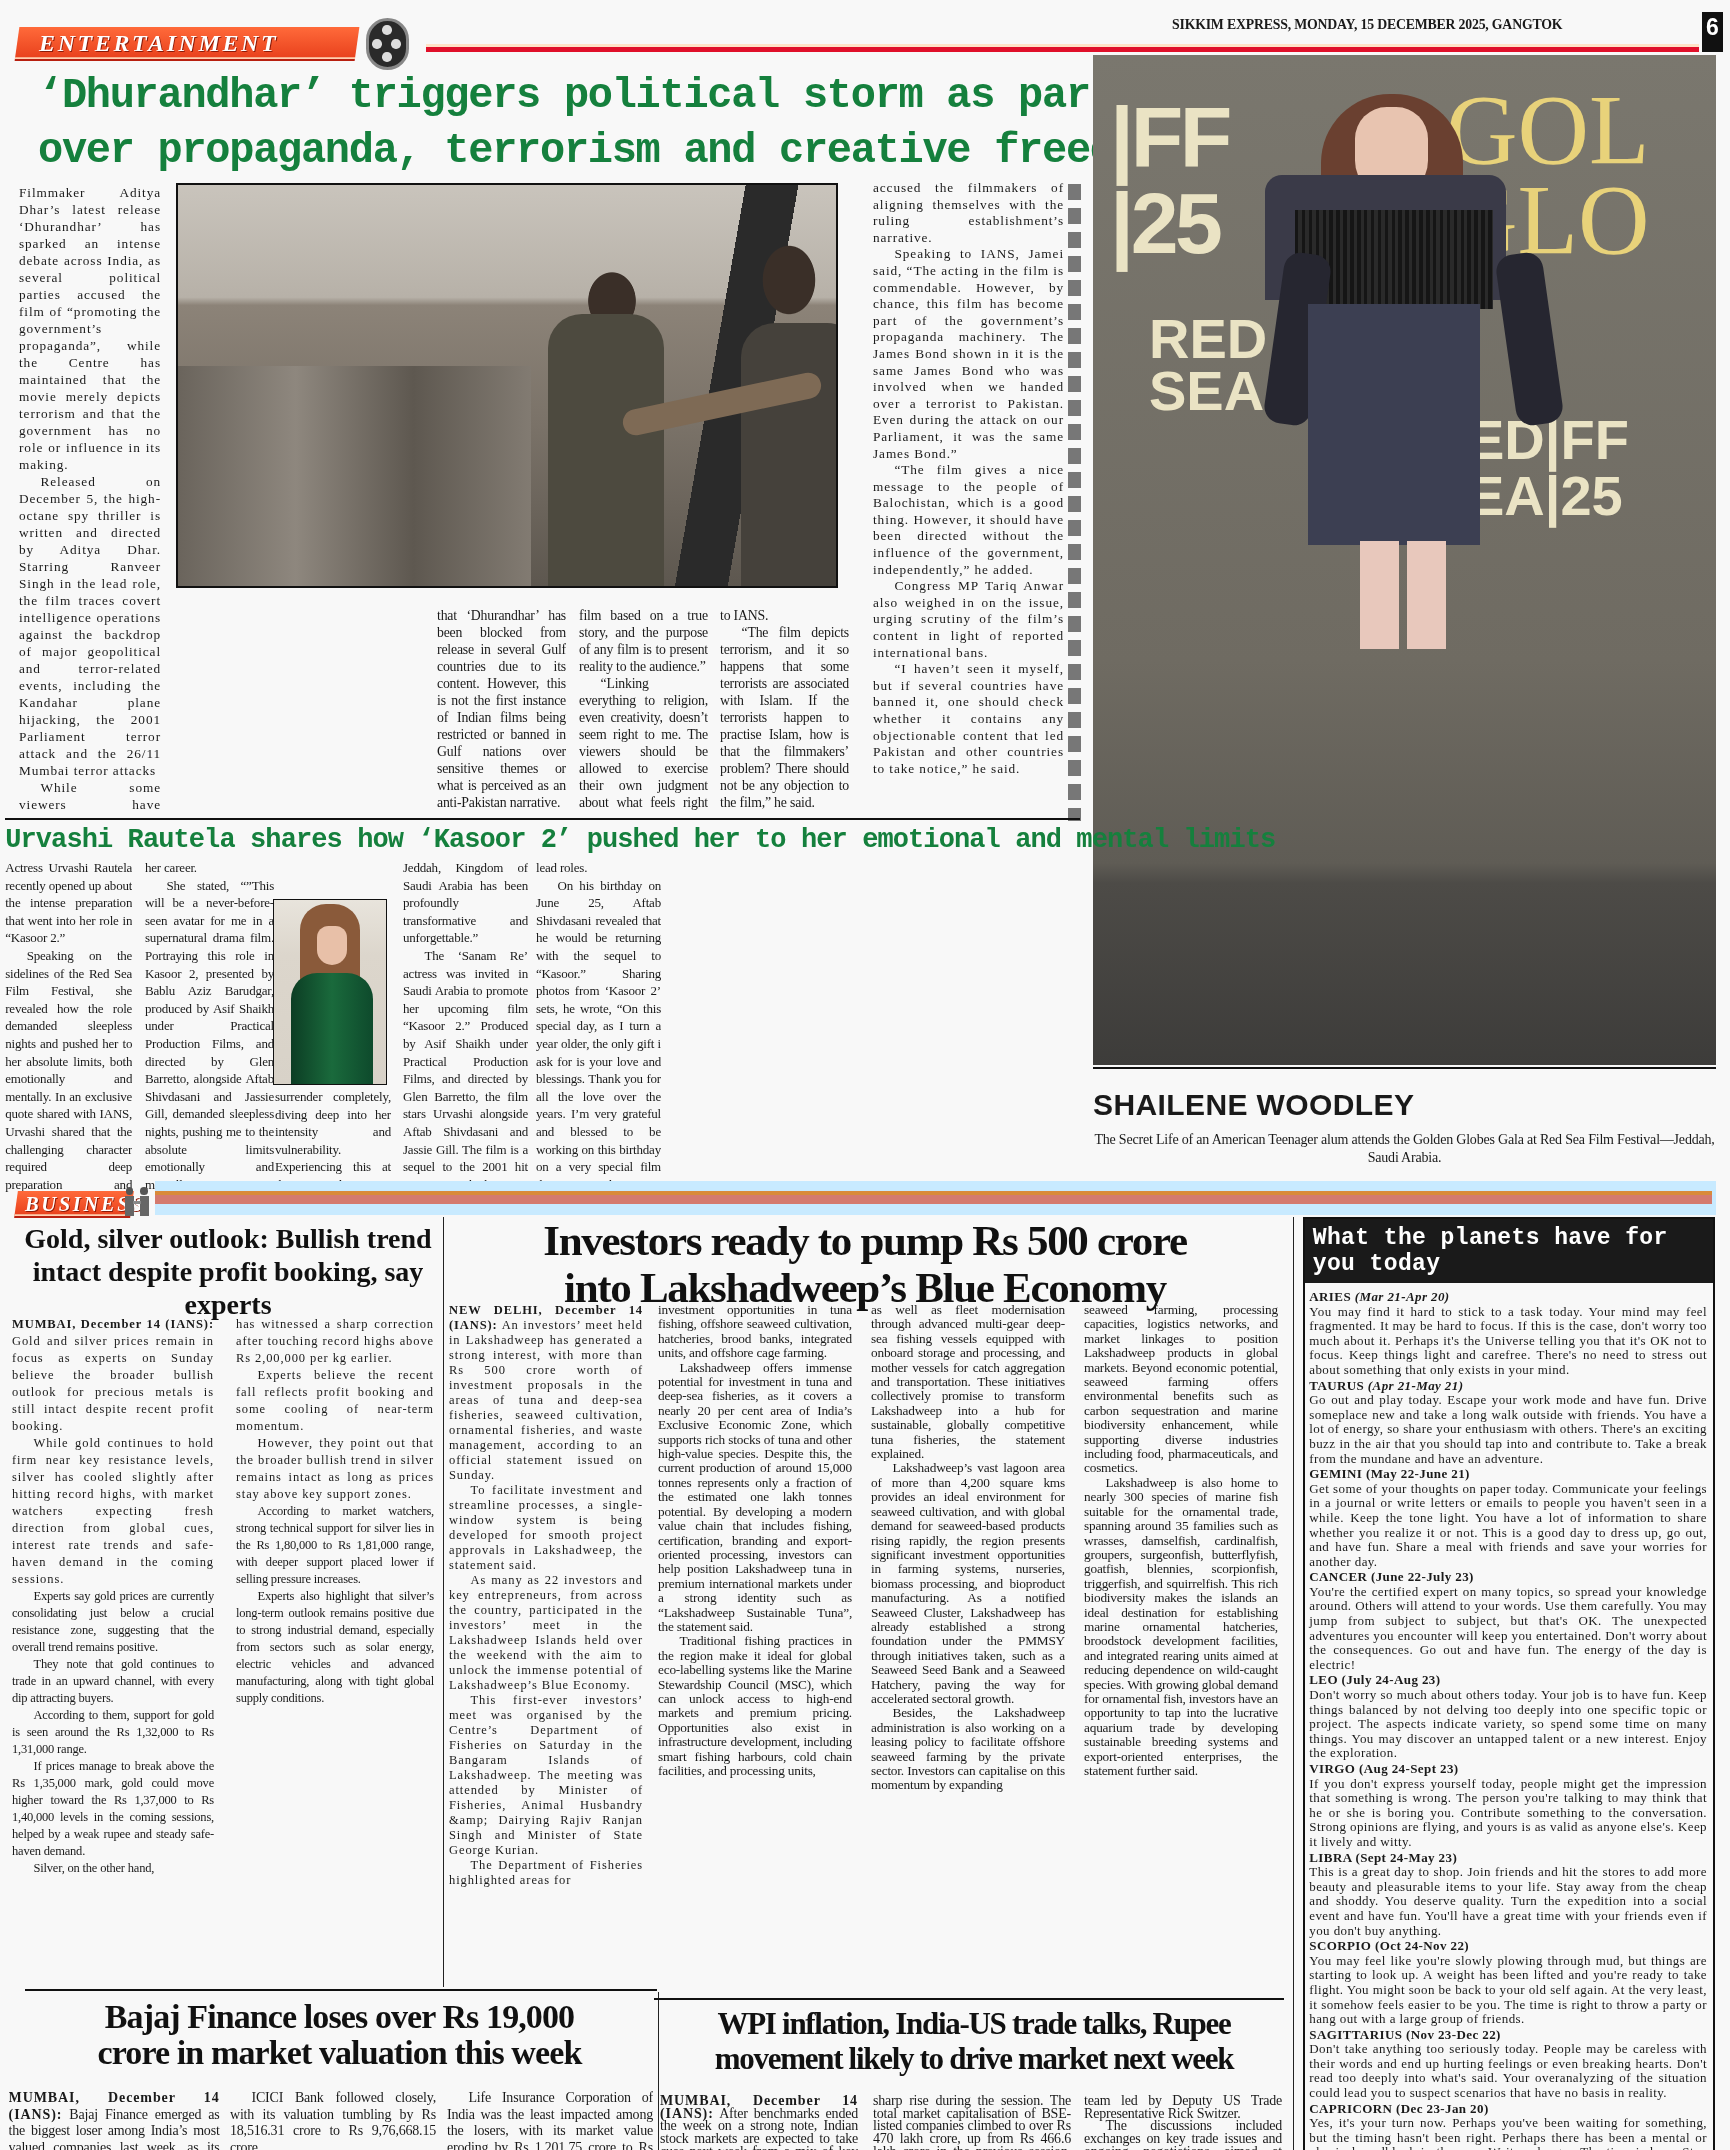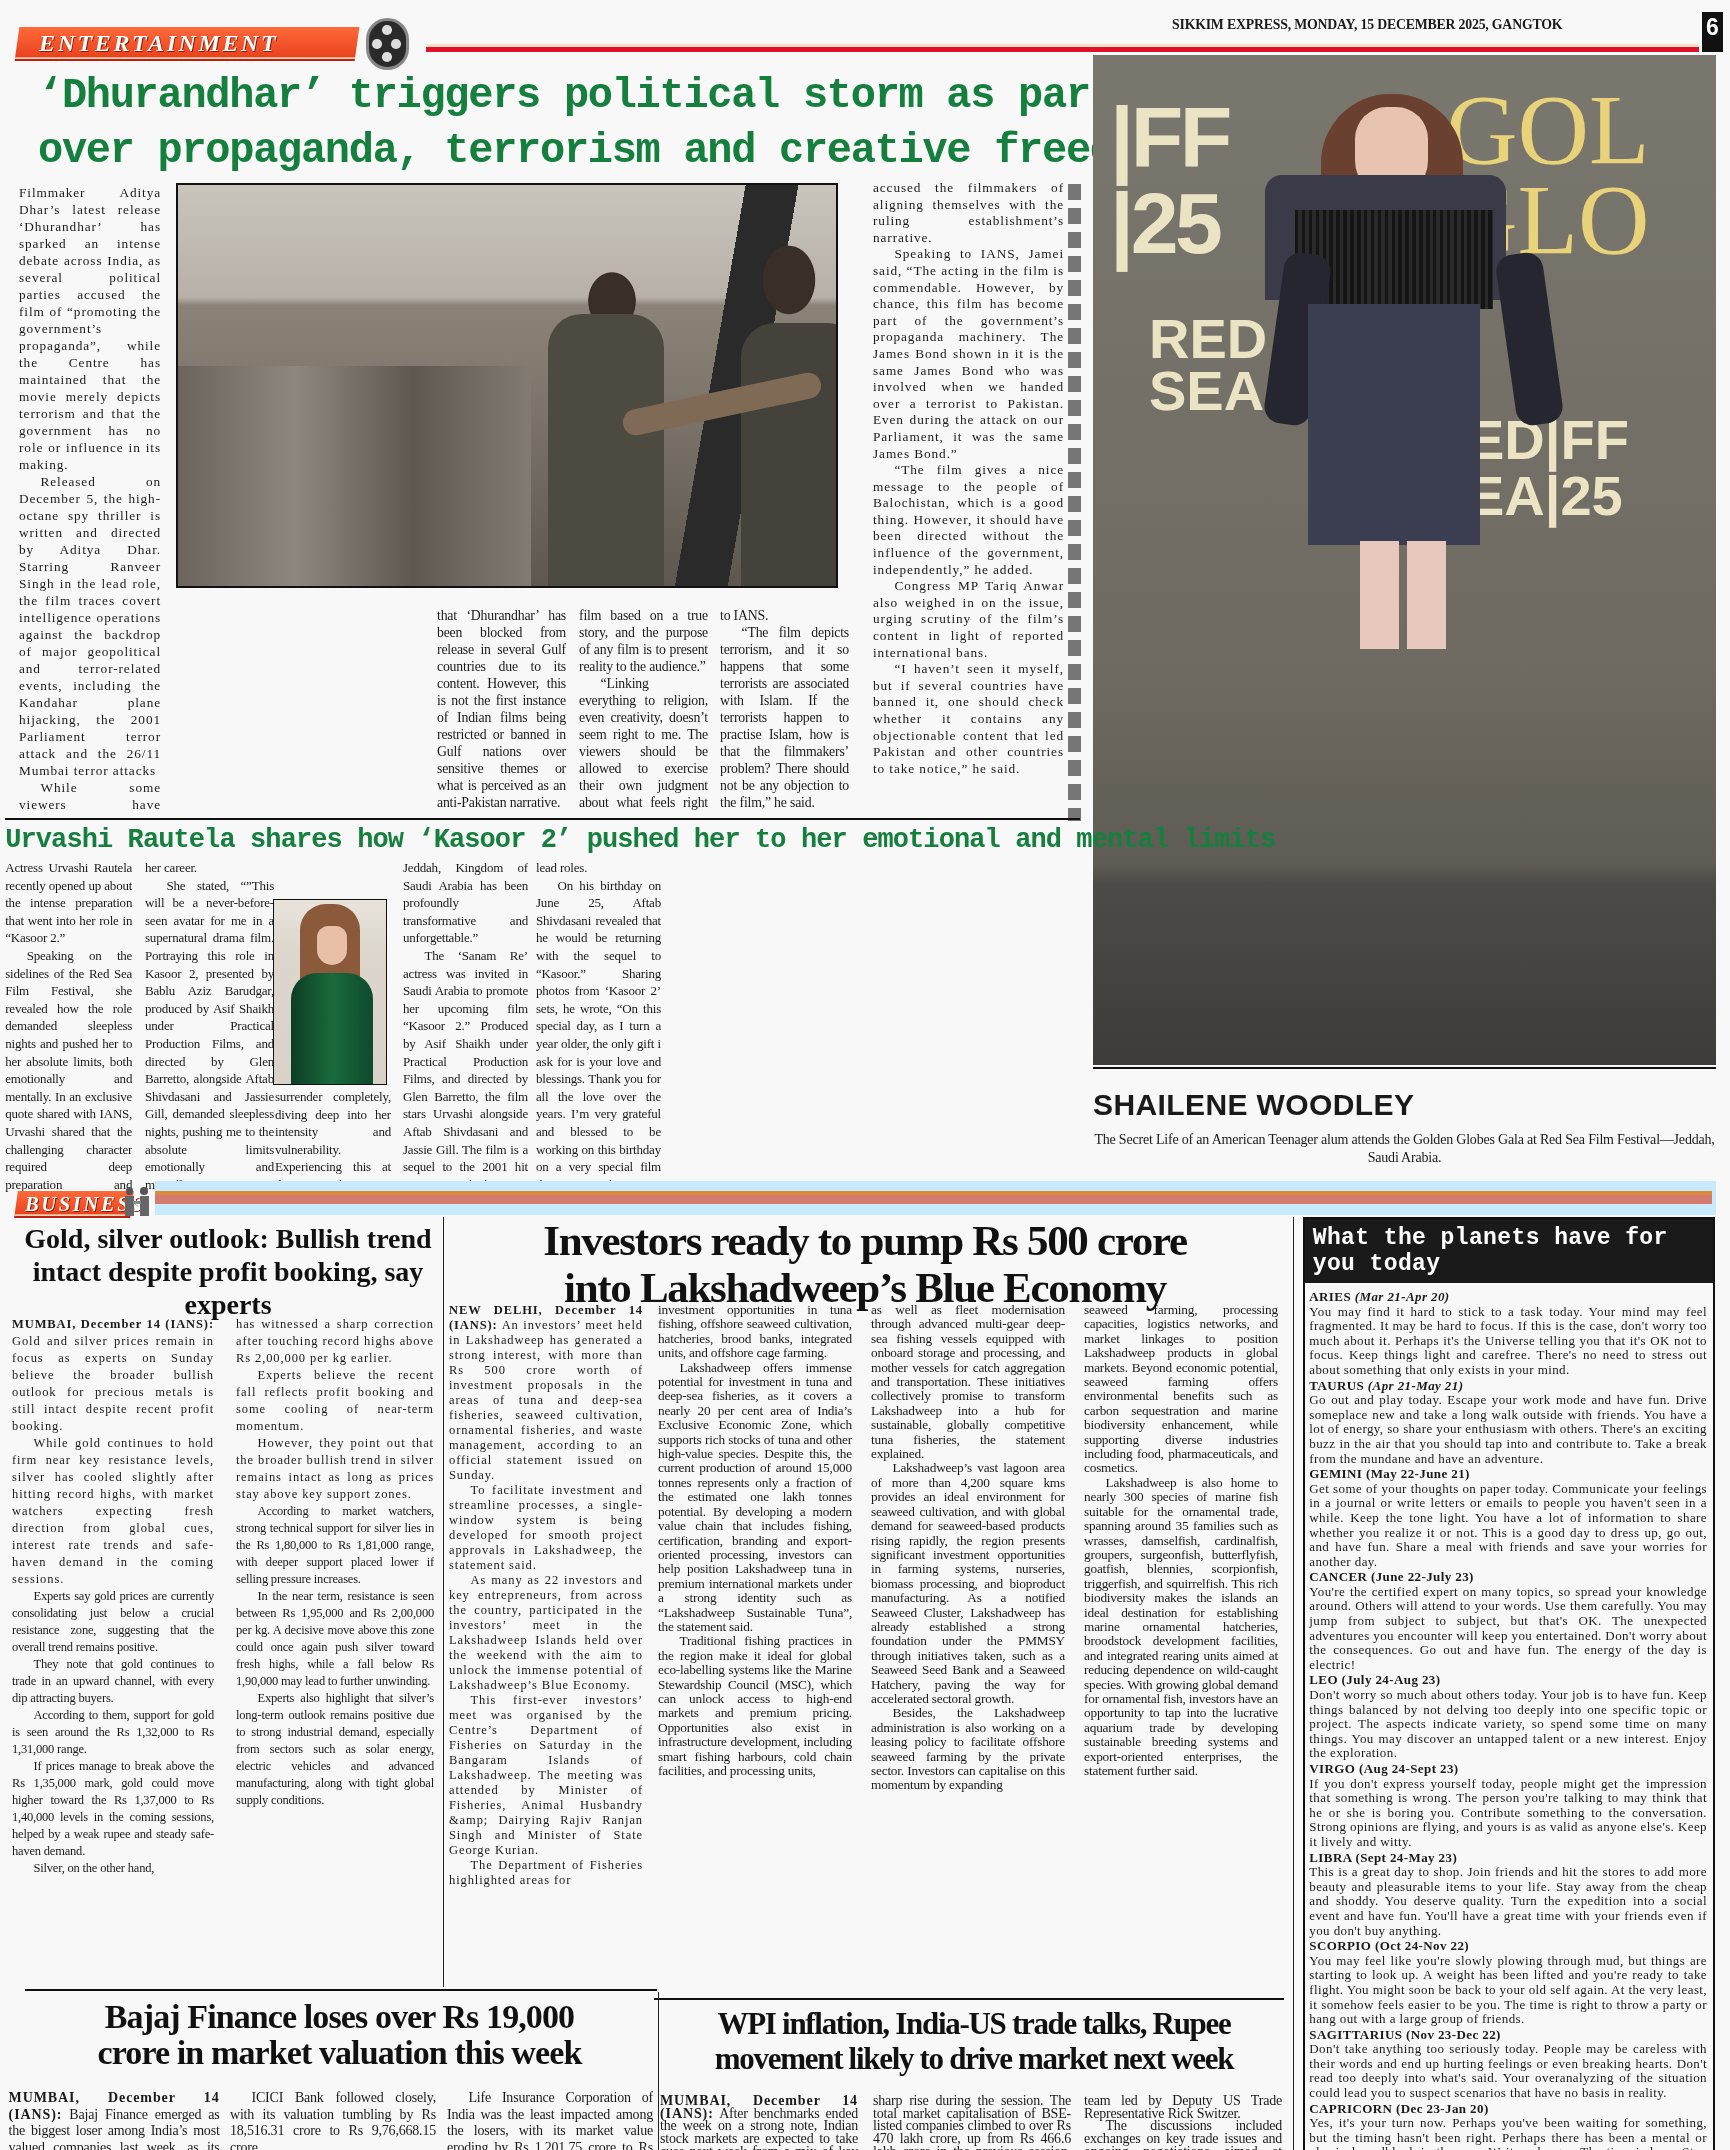--- a/index.html
+++ b/index.html
@@ -174,21 +174,20 @@
   <p class="narrow">They note that gold continues to trade in an upward channel, with every dip attracting buyers.</p>
   <p class="narrow">According to them, support for gold is seen around the Rs 1,32,000 to Rs 1,31,000 range.</p>
   <p class="narrow">If prices manage to break above the Rs 1,35,000 mark, gold could move higher toward the Rs 1,37,000 to Rs 1,40,000 levels in the coming sessions, helped by a weak rupee and steady safe-haven demand.</p>
   <p class="narrow">Silver, on the other hand,</p>
 </div>
 <div class="col wide" style="left:236px;top:1316px;width:198px;height:671px;font-size:12.5px;line-height:17px">
   <p class="first">has witnessed a sharp correction after touching record highs above Rs 2,00,000 per kg earlier.</p>
   <p>Experts believe the recent fall reflects profit booking and some cooling of near-term momentum.</p>
   <p>However, they point out that the broader bullish trend in silver remains intact as long as prices stay above key support zones.</p>
   <p class="narrow">According to market watchers, strong technical support for silver lies in the Rs 1,80,000 to Rs 1,81,000 range, with deeper support placed lower if selling pressure increases.</p>
-  <p class="narrow">In the near term, resistance is seen between Rs 1,95,000 and Rs 2,00,000 per kg. A decisive move above this zone could once again push silver toward fresh highs, while a fall below Rs 1,90,000 may lead to further unwinding.</p>
   <p class="narrow">Experts also highlight that silver’s long-term outlook remains positive due to strong industrial demand, especially from sectors such as solar energy, electric vehicles and advanced manufacturing, along with tight global supply conditions.</p>
 </div>
 <div class="vrule" style="left:443px;top:1217px;height:770px"></div>
 
 <div class="h-serif" style="left:452px;top:1215px;width:826px;font-size:43px;line-height:51px;font-family:'Liberation Serif',serif;letter-spacing:-1.3px">Investors ready to pump Rs 500 crore</div>
 <div class="h-serif" style="left:452px;top:1262px;width:826px;font-size:43px;line-height:51px;letter-spacing:-1.3px">into Lakshadweep’s Blue Economy</div>
 
 <div class="col wide" style="left:449px;top:1303px;width:194px;height:684px;font-size:12.5px;line-height:15px">
   <p class="first"><span class="dateline">NEW DELHI, December 14 (IANS):</span> <span>An investors’ meet held in Lakshadweep has generated a strong interest, with more than Rs 500 crore worth of investment proposals in the areas of tuna and deep-sea fisheries, seaweed cultivation, ornamental fisheries, and waste management, according to an official statement issued on Sunday.</span></p>
   <p>To facilitate investment and streamline processes, a single-window system is being developed for smooth project approvals in Lakshadweep, the statement said.</p>

